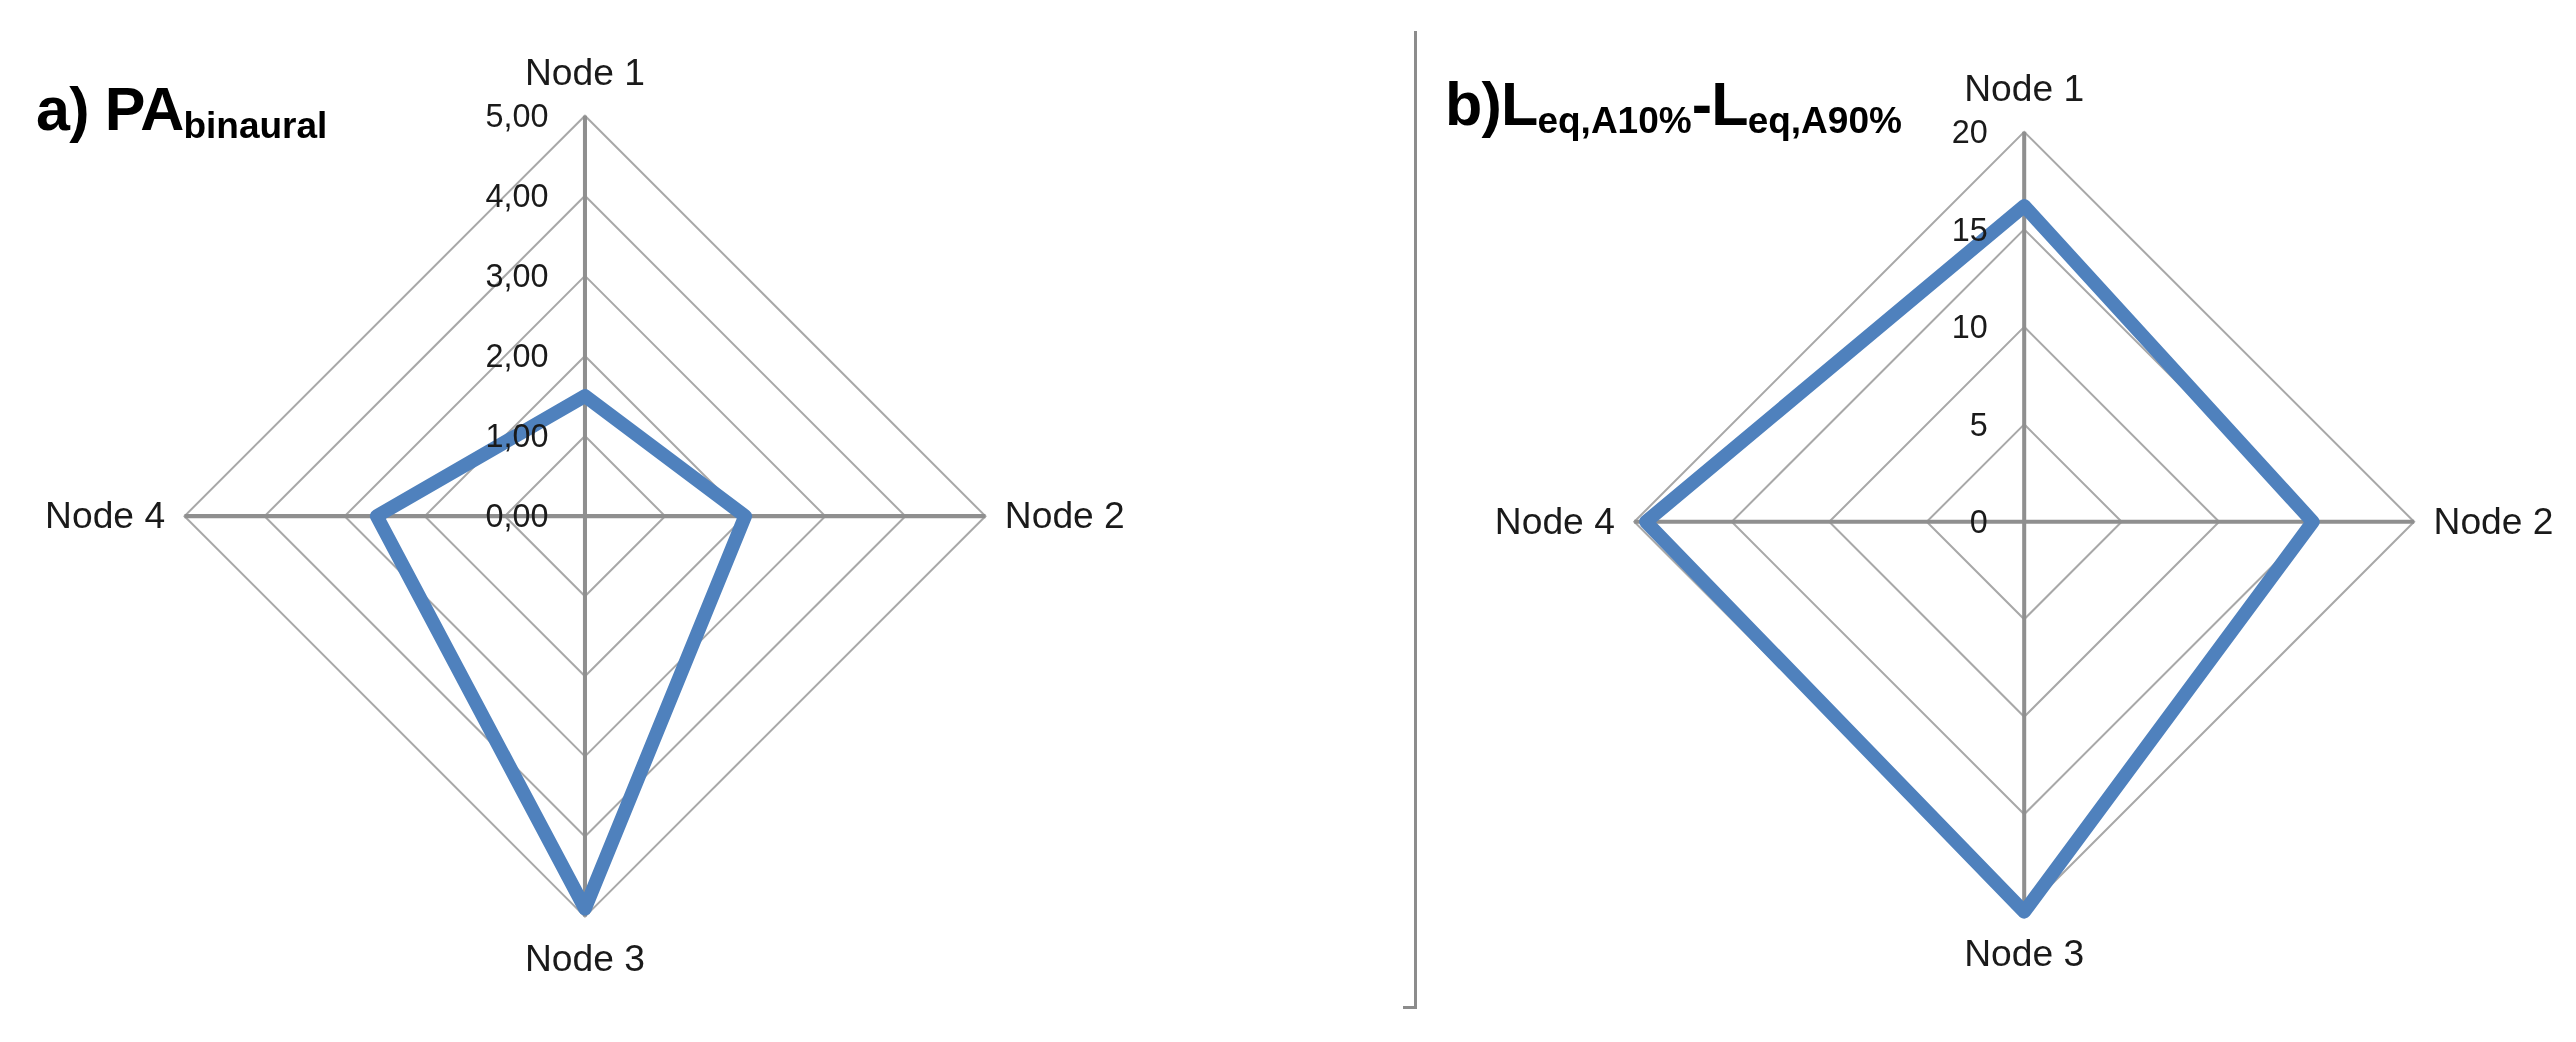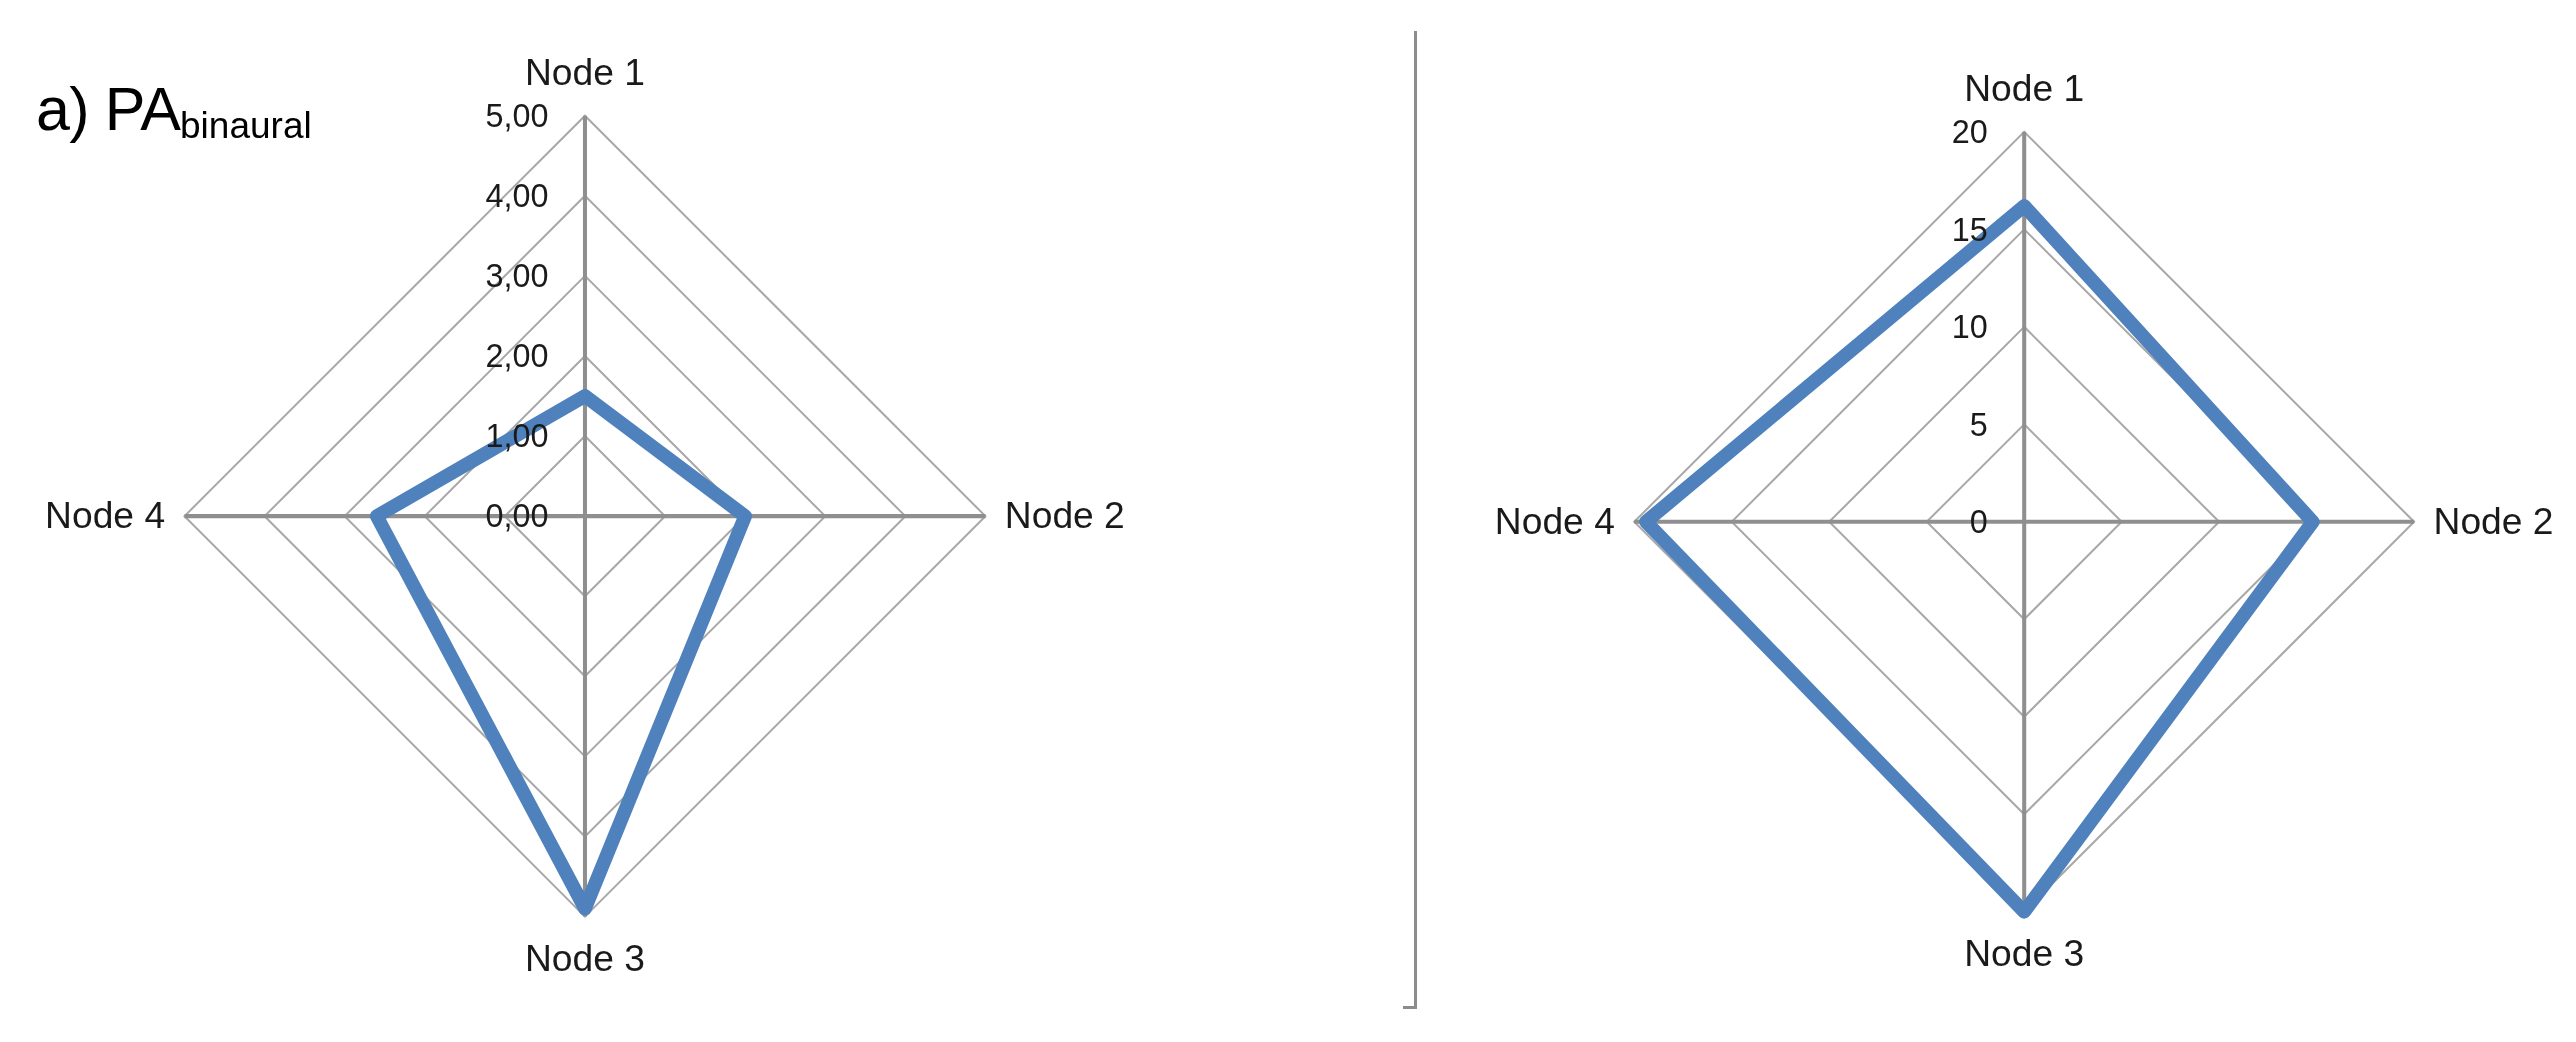--- a/index.html
+++ b/index.html
@@ -6,21 +6,21 @@
   .canvas {
     position: relative;
     width: 2576px;
     height: 1042px;
     background: #ffffff;
     overflow: hidden;
     font-family: "Liberation Sans", sans-serif;
   }
   .chart-title {
     position: absolute;
-    font-weight: normal;
+    font-weight: bold;
     color: #000000;
     white-space: nowrap;
     line-height: 1;
   }
   .chart-title .t-main { font-size: 61px; letter-spacing: -0.8px; }
   .chart-title .t-sub  { font-size: 37px; position: relative; top: 0.22em; }
   .title-a { left: 36px;  top: 79px; }
   .title-b { left: 1445px; top: 74px; }
   .divider {
     position: absolute;
@@ -32,20 +32,21 @@
   svg.radar { position: absolute; left: 0; top: 0; }
   svg text { font-family: "Liberation Sans", sans-serif; }
 </style>
 </head>
 <body>
 
 <div class="canvas">
 
   <div class="chart-title title-a"><span class="t-main">a) PA</span><span class="t-sub">binaural</span></div>
 
+  <div class="chart-title title-b"><span class="t-main">b)L</span><span class="t-sub">eq,A10%</span><span class="t-main">-L</span><span class="t-sub">eq,A90%</span></div>
 
   <div class="divider"></div>
 
   <svg class="radar" id="radar-a" width="2576" height="1042" viewBox="0 0 3184 1288">
       <polygon points="723,539 822,638 723,737 624,638" fill="none" stroke="#a8a8a8" stroke-width="2.5"></polygon>
       <polygon points="723,440 921,638 723,836 525,638" fill="none" stroke="#a8a8a8" stroke-width="2.5"></polygon>
       <polygon points="723,341 1020,638 723,935 426,638" fill="none" stroke="#a8a8a8" stroke-width="2.5"></polygon>
       <polygon points="723,242 1119,638 723,1034 327,638" fill="none" stroke="#a8a8a8" stroke-width="2.5"></polygon>
       <polygon points="723,143 1218,638 723,1133 228,638" fill="none" stroke="#a8a8a8" stroke-width="2.5"></polygon>
       <line x1="723" y1="143" x2="723" y2="1133" stroke="#8f8f8f" stroke-width="5"></line>

